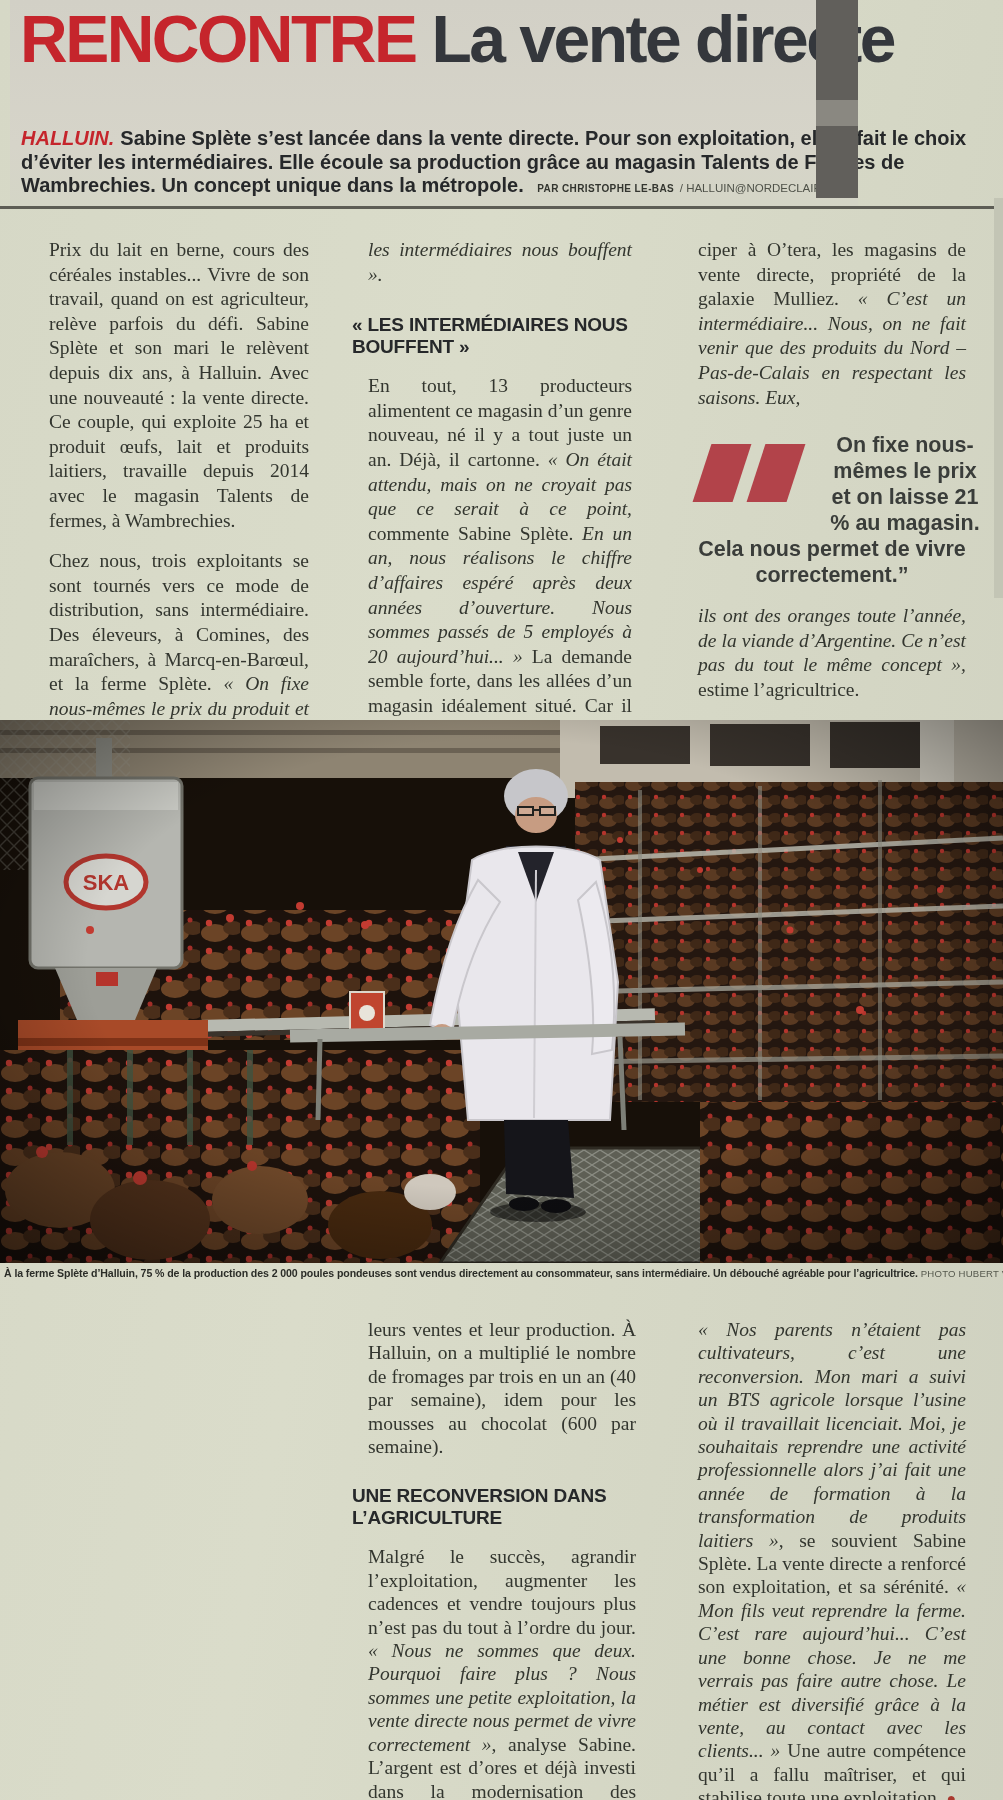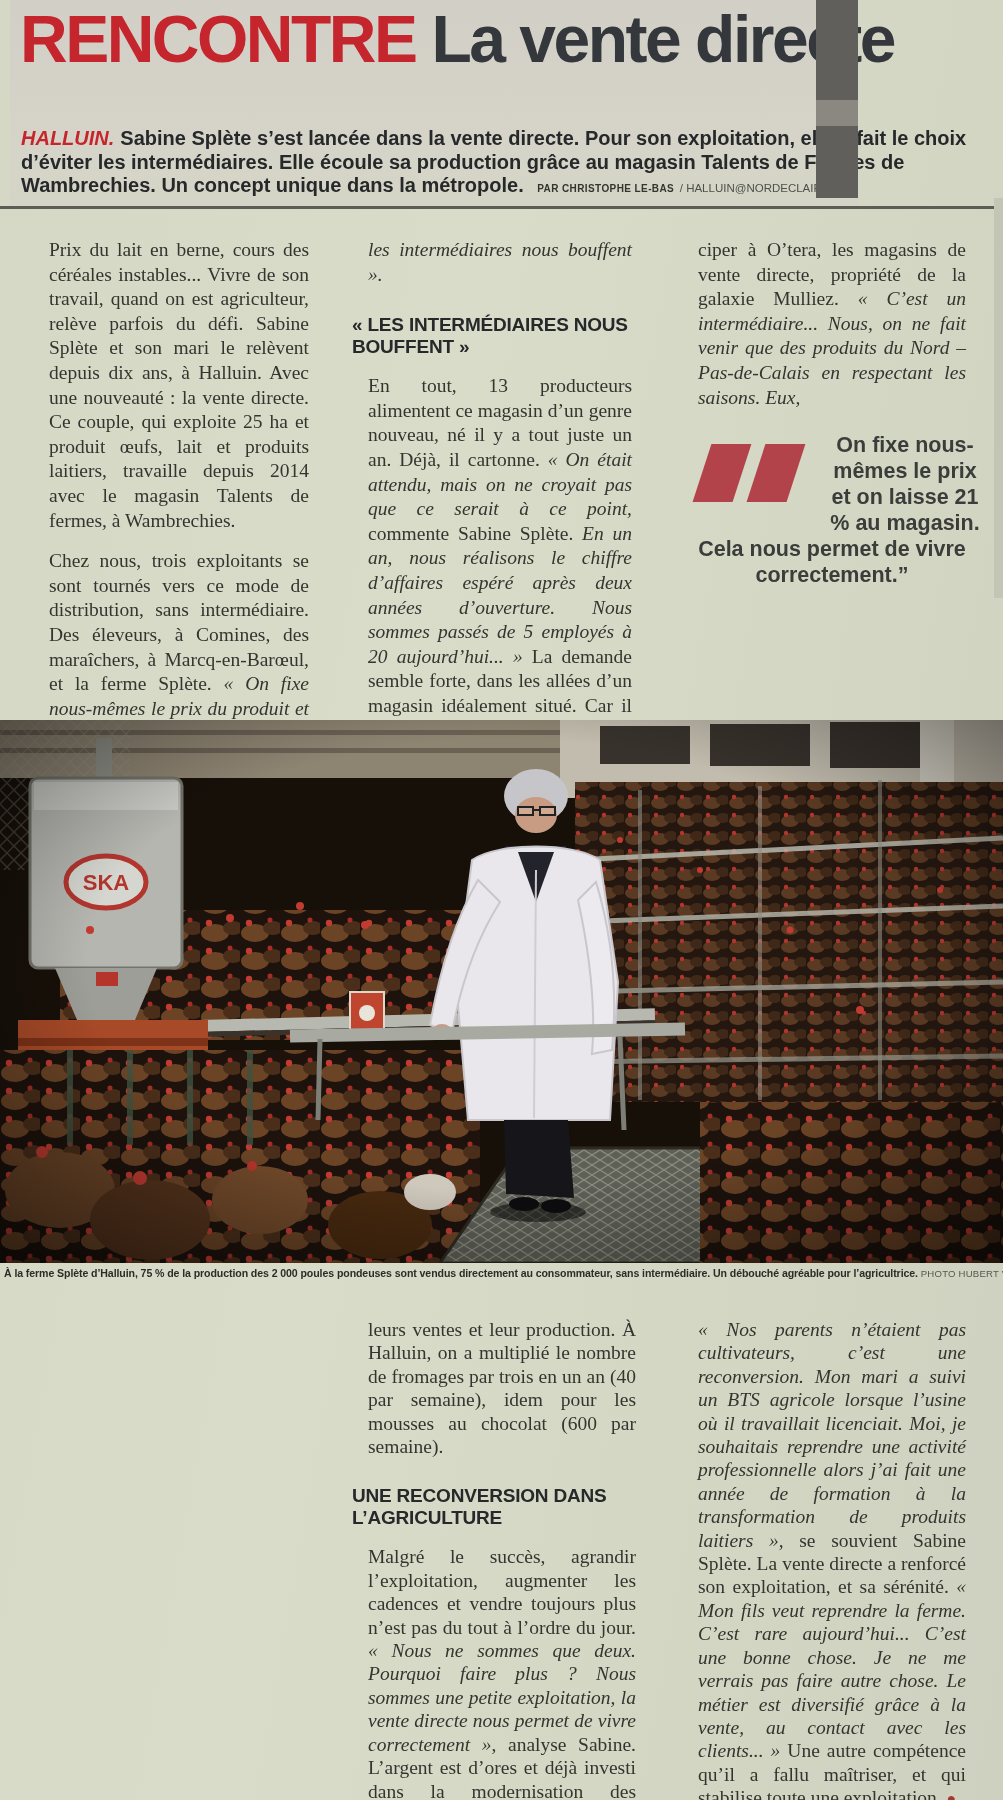--- a/index.html
+++ b/index.html
@@ -82,20 +82,21 @@
 
   <div class="col" id="c3">
     <p><span>ciper à O’tera, les magasins de vente directe, propriété de la galaxie Mulliez. </span><span class="it">« C’est un intermédiaire... Nous, on ne fait venir que des produits du Nord – Pas-de-Calais en respectant les saisons. Eux,</span></p>
     <div class="pq">
       <span class="qmarks">
           <i class="q1"></i>
           <i class="q2"></i>
         </span>
       <span>On fixe nous-mêmes le prix et on laisse 21 % au magasin. Cela nous permet de vivre correctement.”</span>
     </div>
+    <p><span class="it">ils ont des oranges toute l’année, de la viande d’Argentine. Ce n’est pas du tout le même concept », </span><span>estime l’agricultrice.</span></p>
   </div>
 
   <div class="photo">
     <svg width="1003" height="543" viewBox="0 0 1003 543" xmlns="http://www.w3.org/2000/svg">
       <defs>
         <pattern id="hensA" width="26" height="18" patternUnits="userSpaceOnUse">
           <rect width="26" height="18" fill="#241710"></rect>
           <ellipse cx="10" cy="11" rx="9" ry="6" fill="#5a3a22"></ellipse>
           <ellipse cx="21" cy="8" rx="7" ry="5" fill="#3f2817"></ellipse>
           <circle cx="6" cy="5" r="2.2" fill="#b5342c"></circle>

